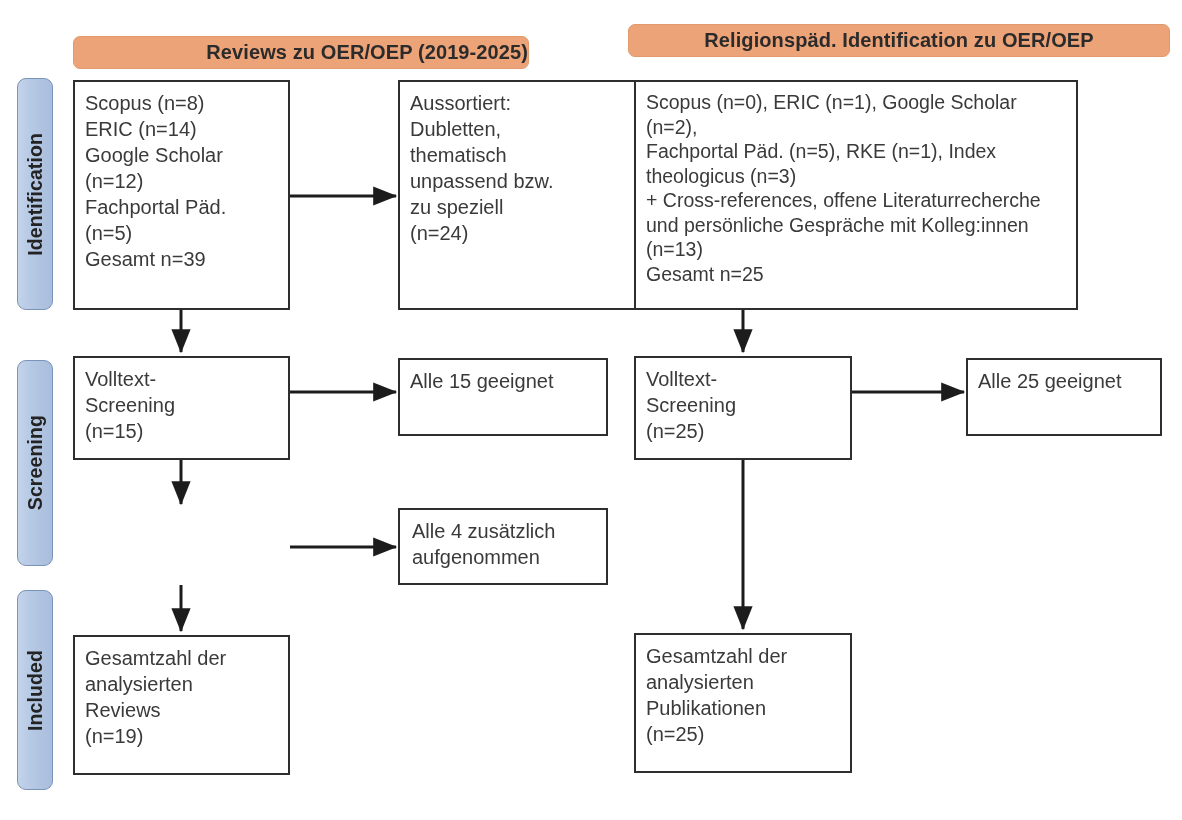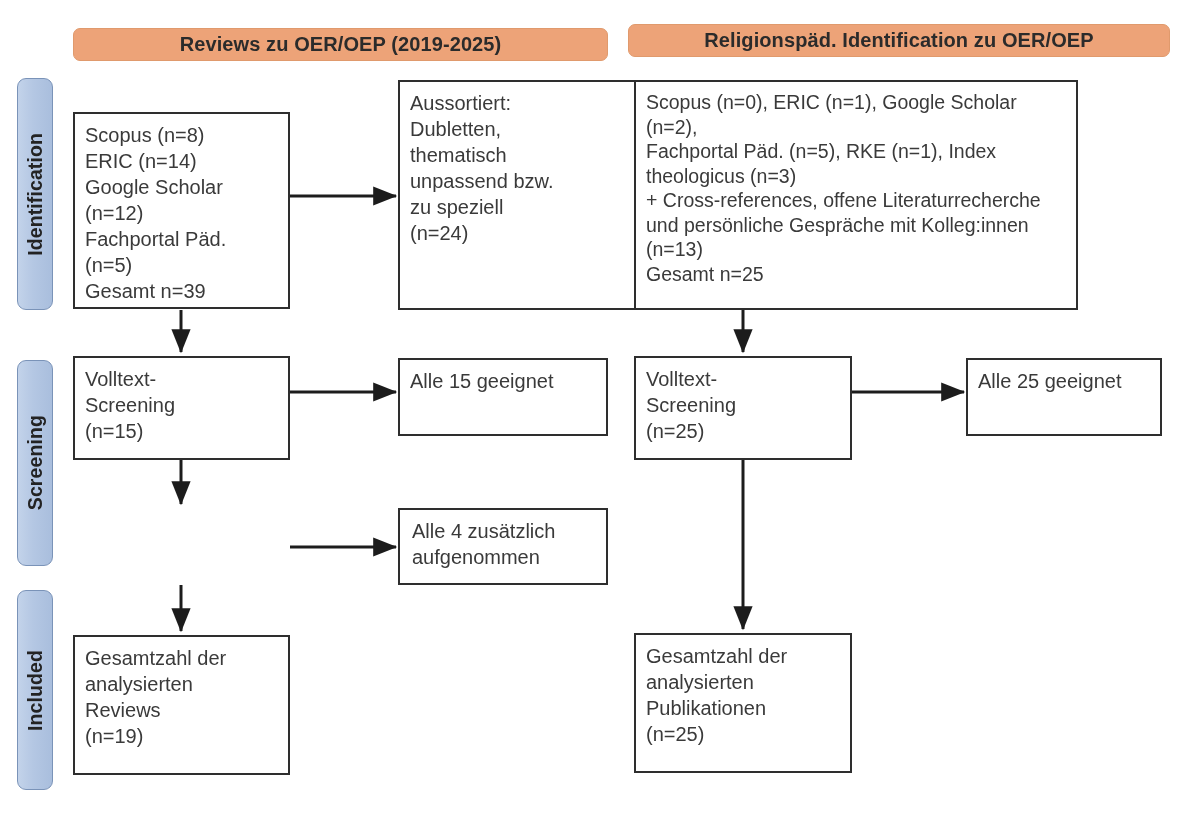--- a/index.html
+++ b/index.html
@@ -114,28 +114,28 @@
   <div class="stage-pill" style="left:17px; top:78px; width:36px; height:232px;">
     <span>Identification</span>
   </div>
   <div class="stage-pill" style="left:17px; top:360px; width:36px; height:206px;">
     <span>Screening</span>
   </div>
   <div class="stage-pill" style="left:17px; top:590px; width:36px; height:200px;">
     <span>Included</span>
   </div>
 
-  <div class="col-header" style="left:73px; top:28px; width:535px; height:33px;">
+  <div class="col-header" style="left:73px; top:36px; width:456px; height:33px;justify-content:flex-end;">
     <span>Reviews zu OER/OEP (2019-2025)</span>
   </div>
   <div class="col-header" style="left:628px; top:24px; width:542px; height:33px;">
     <span>Religionspäd. Identification zu OER/OEP</span>
   </div>
 
-  <div class="flow-box" style="left:73px; top:80px; width:217px; height:197px;margin-top:32px;">Scopus (n=8)
+  <div class="flow-box" style="left:73px; top:80px; width:217px; height:230px;">Scopus (n=8)
 ERIC (n=14)
 Google Scholar
 (n=12)
 Fachportal Päd.
 (n=5)
 Gesamt n=39</div>
 
   <div class="flow-box" style="left:398px; top:80px; width:246px; height:230px;">Aussortiert:
 Dubletten,
 thematisch

